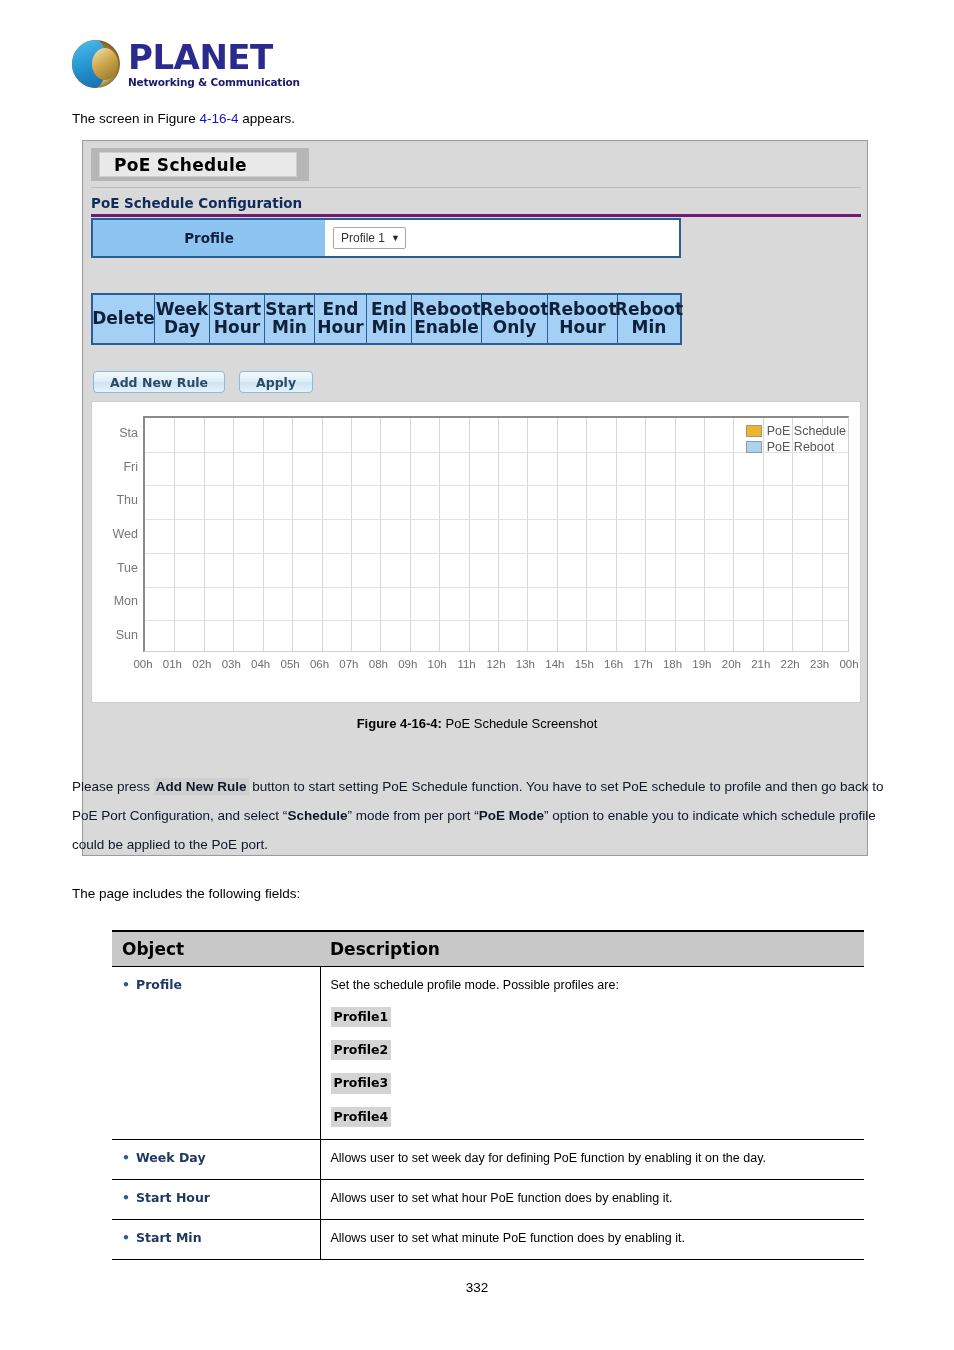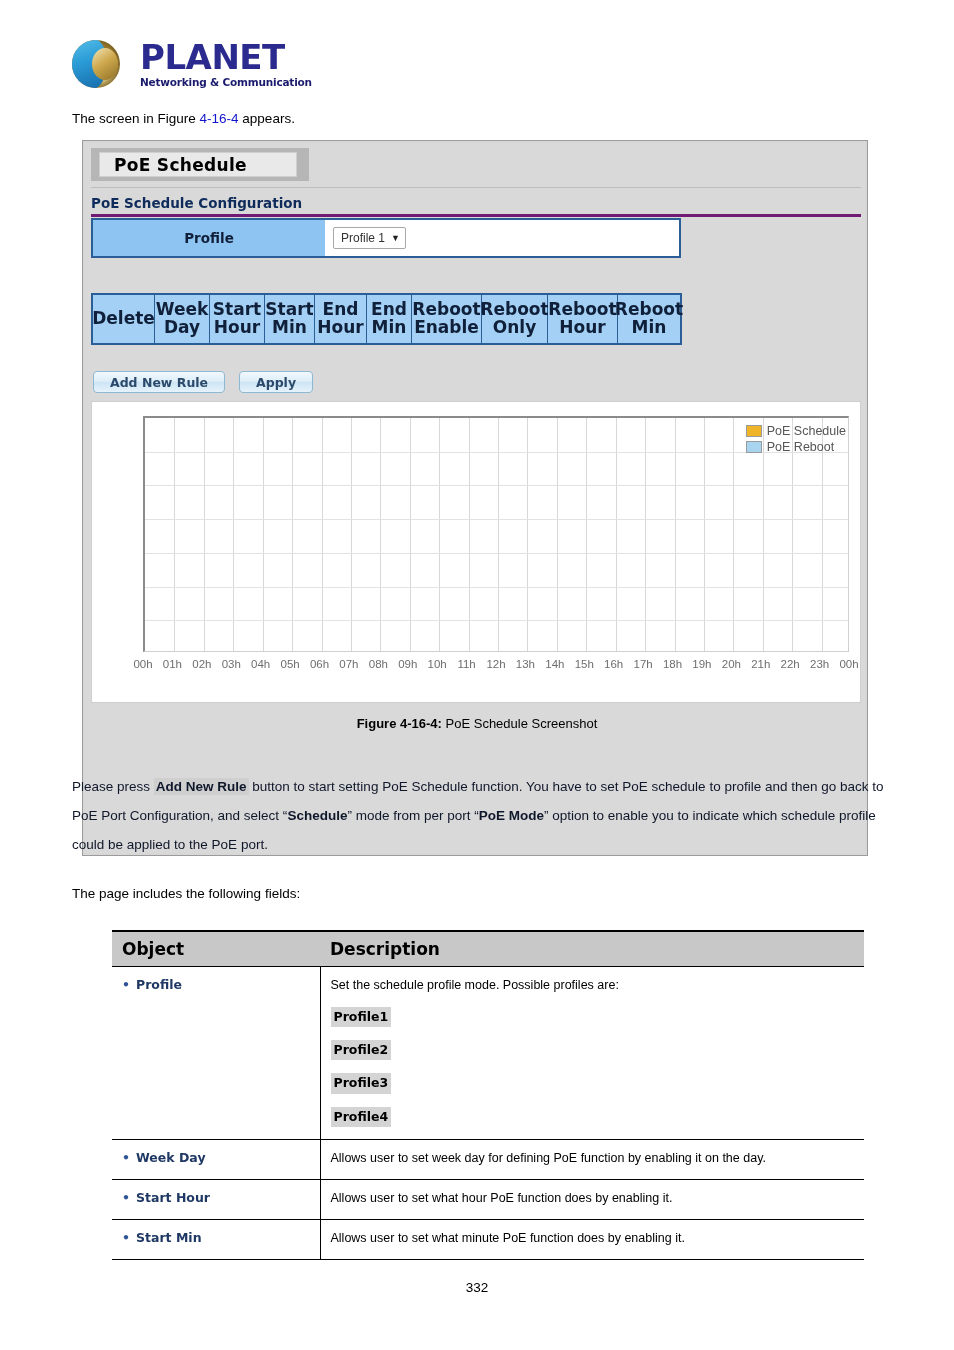--- a/index.html
+++ b/index.html
@@ -14,21 +14,21 @@
     overflow: hidden;
   }
 
   
   .logo-wrap {
     position: absolute;
     left: 72px;
     top: 40px;
     display: flex;
     align-items: center;
-    gap: 20px;
+    gap: 8px;
   }
   .logo-globe {
     width: 48px; height: 48px;
     border-radius: 50%;
     background:
       radial-gradient(circle at 62% 72%, #e8d9a8 0%, #c9a84c 28%, #9c7b2e 55%, #6d5720 100%),
       linear-gradient(135deg, #2aa5dd 0%, #1a74b5 50%, #0d4f85 100%);
     background-blend-mode: normal;
     position: relative;
     box-shadow: inset -2px -2px 5px rgba(0,0,0,.35);
@@ -425,20 +425,29 @@
         <div class="rth" style="width: 62px;">Reboot
 Min</div>
       </div>
 
     <div class="btn-row">
       <div class="btn">Add New Rule</div>
       <div class="btn">Apply</div>
     </div>
 
     <div class="chart-area">
+      <div class="ylabels" id="chart-ylabels">
+          <div class="ylabel" style="top: 16.8571px;">Sta</div>
+          <div class="ylabel" style="top: 50.5714px;">Fri</div>
+          <div class="ylabel" style="top: 84.2857px;">Thu</div>
+          <div class="ylabel" style="top: 118px;">Wed</div>
+          <div class="ylabel" style="top: 151.714px;">Tue</div>
+          <div class="ylabel" style="top: 185.429px;">Mon</div>
+          <div class="ylabel" style="top: 219.143px;">Sun</div>
+        </div>
       <div class="chart-plot" id="chart-plot">
           <div class="vline" style="left: 29.4167px;"></div>
           <div class="vline" style="left: 58.8333px;"></div>
           <div class="vline" style="left: 88.25px;"></div>
           <div class="vline" style="left: 117.667px;"></div>
           <div class="vline" style="left: 147.083px;"></div>
           <div class="vline" style="left: 176.5px;"></div>
           <div class="vline" style="left: 205.917px;"></div>
           <div class="vline" style="left: 235.333px;"></div>
           <div class="vline" style="left: 264.75px;"></div>

